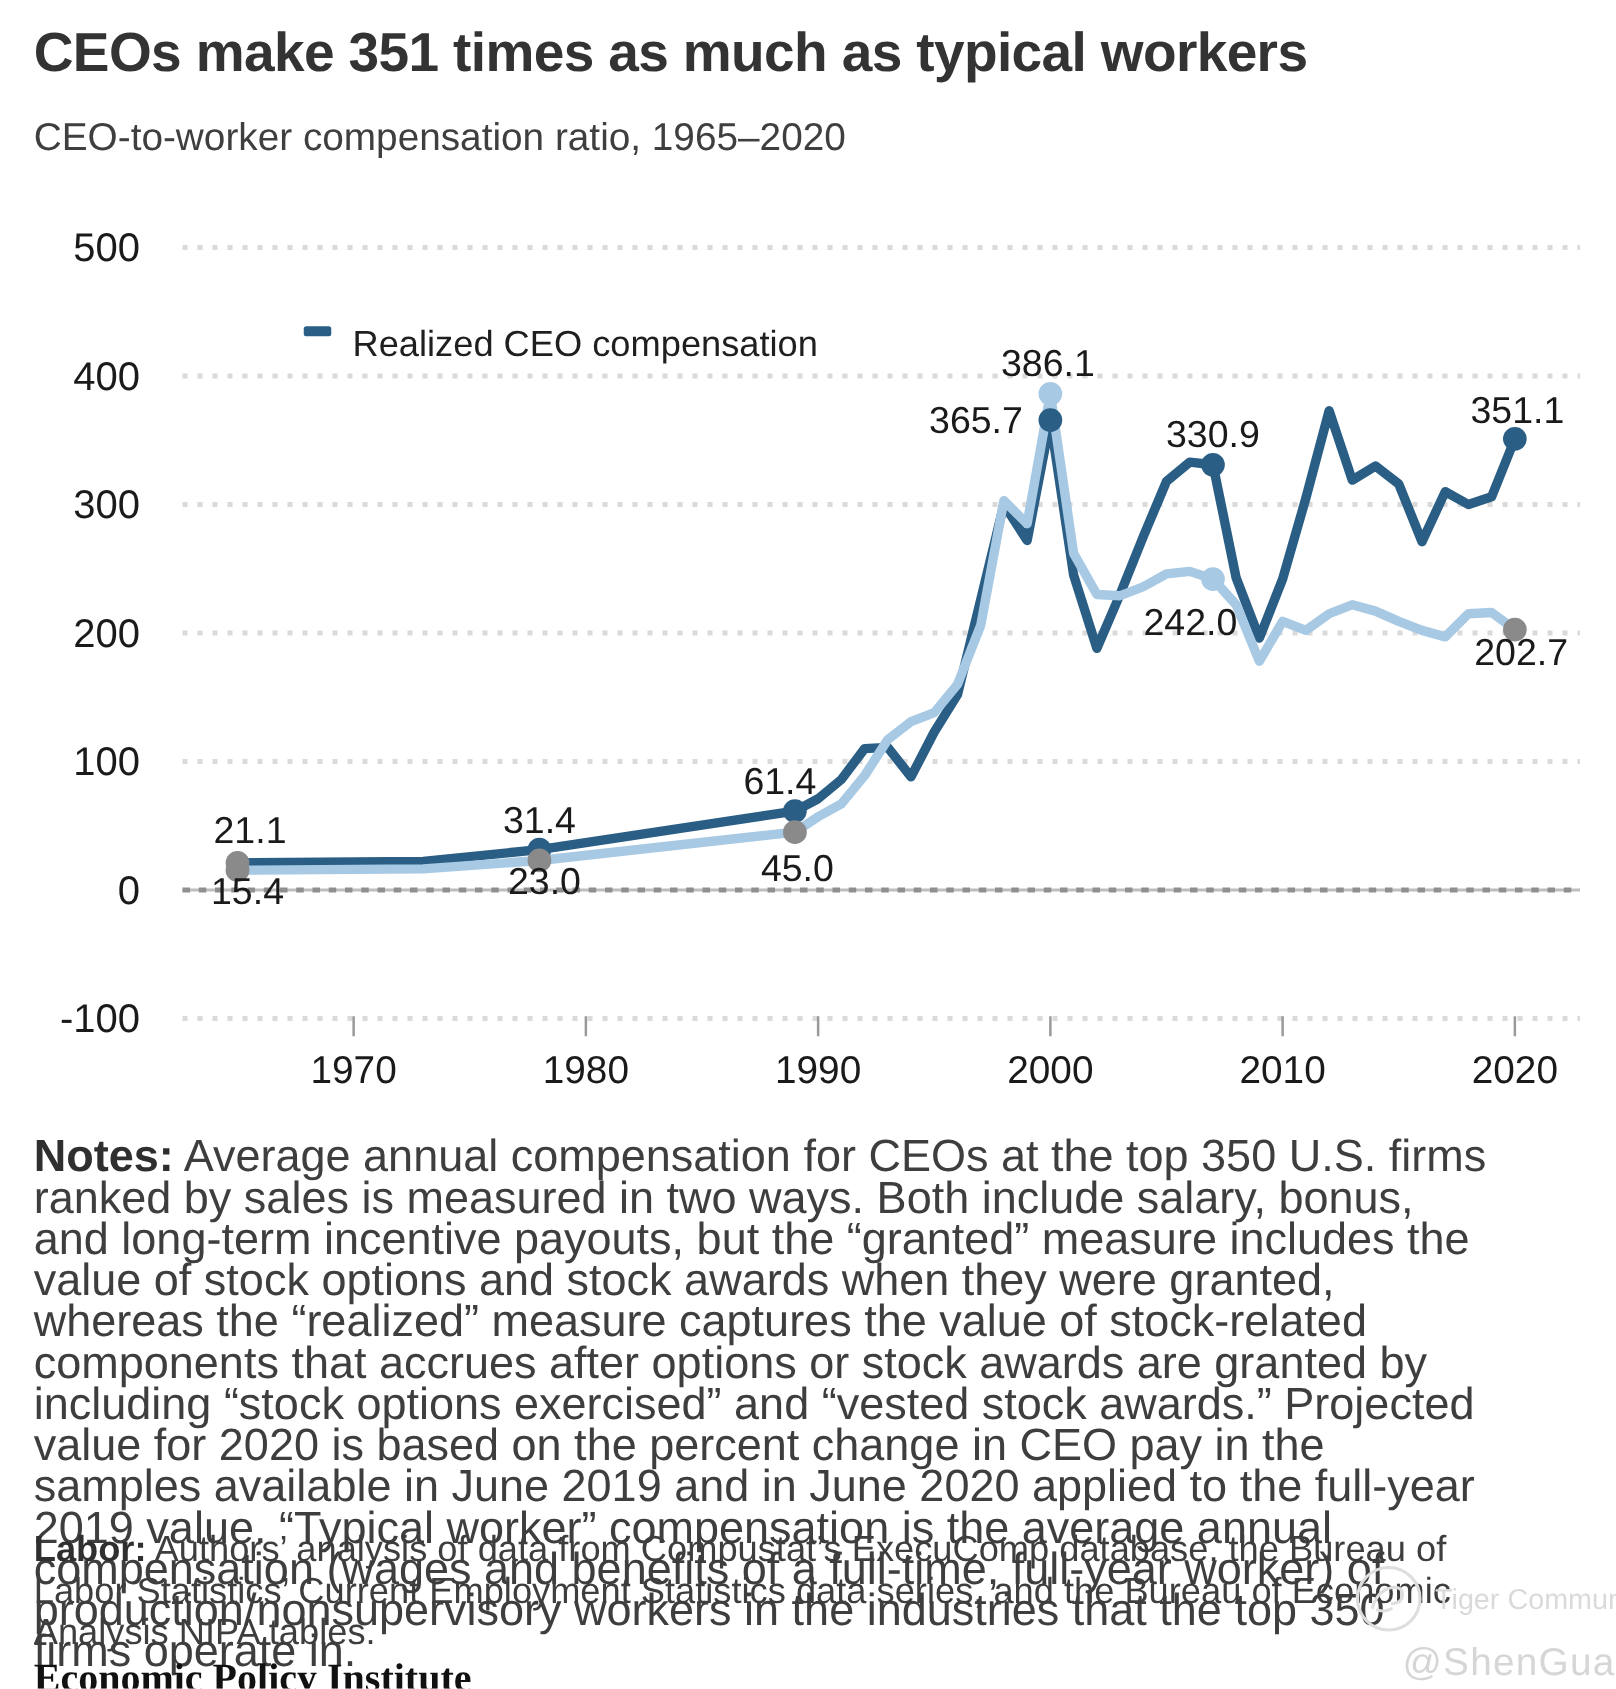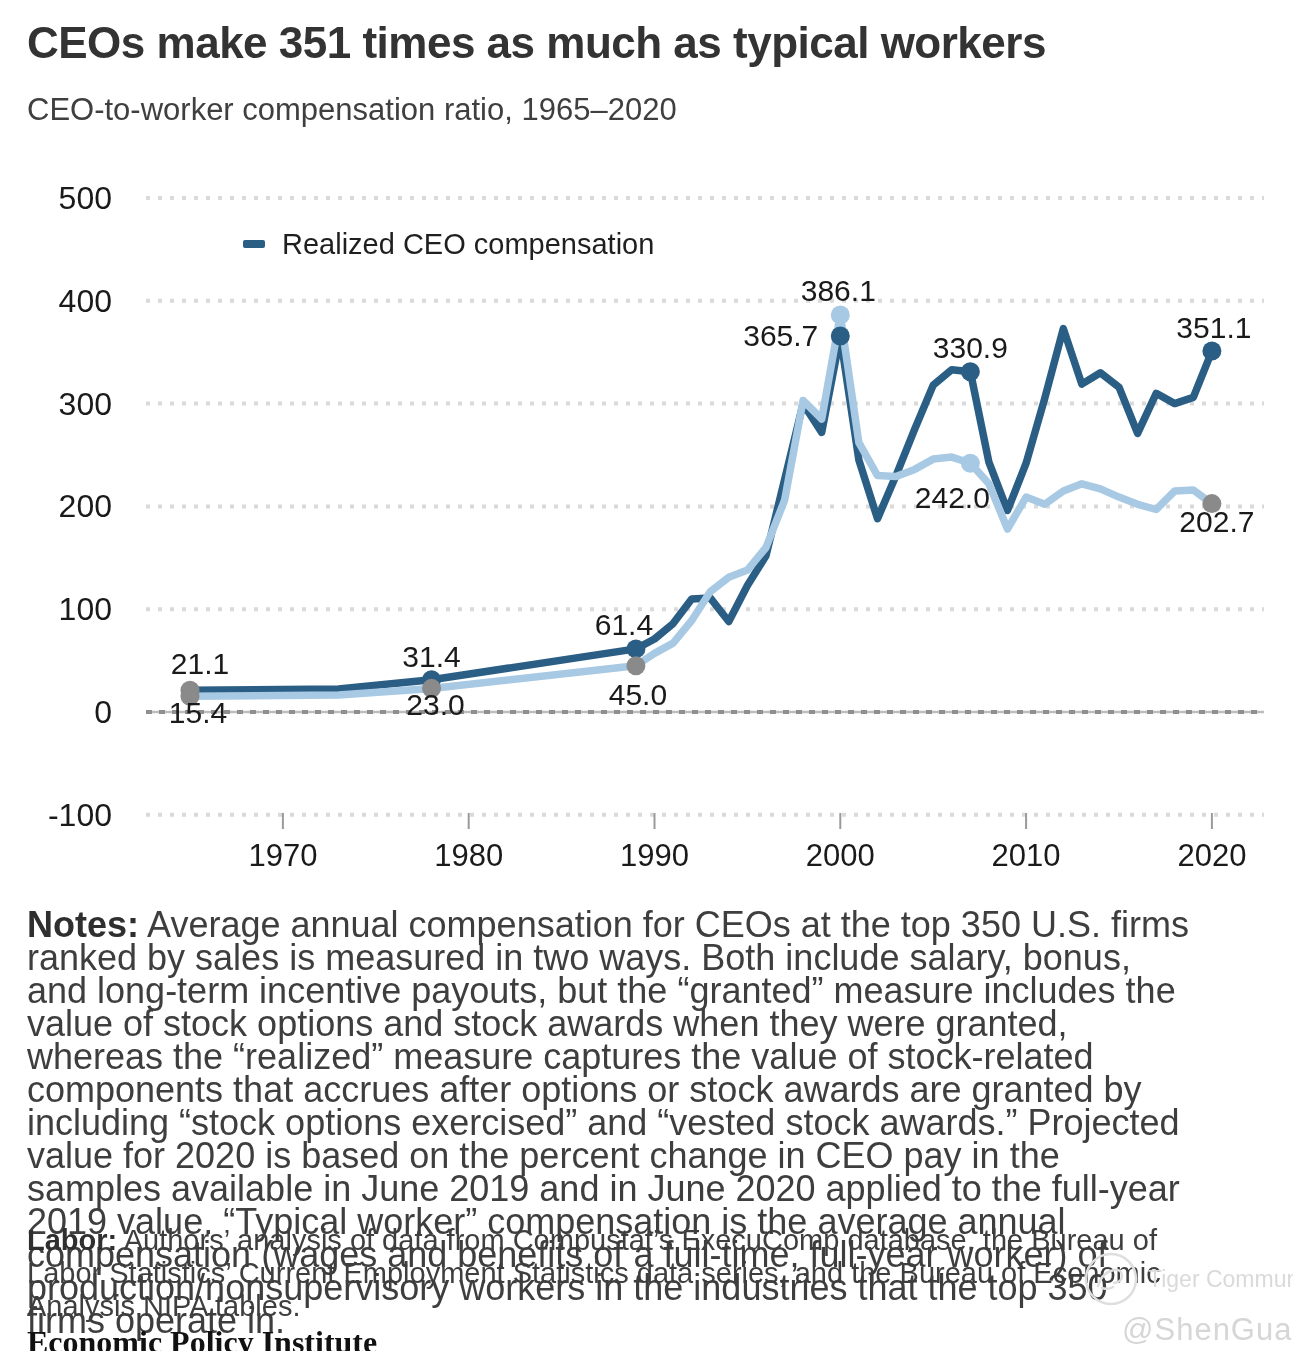--- a/index.html
+++ b/index.html
@@ -3,21 +3,21 @@
 <meta charset="utf-8">
 <style>
   html,body{margin:0;padding:0;background:#fff;}
   #page{position:relative;width:1293px;height:1351px;background:#ffffff;
         font-family:"Liberation Sans","DejaVu Sans",sans-serif;overflow:hidden;}
   .title{position:absolute;left:27px;top:18px;font-size:44px;font-weight:bold;
          color:#333333;letter-spacing:-0.5px;}
   .subtitle{position:absolute;left:27px;top:92px;font-size:31px;color:#3f3f3f;text-align:center;}
   #chart-svg{position:absolute;left:0;top:0;width:1293px;height:900px;}
   .legend{position:absolute;left:243px;top:229px;}
-  .legend-row{display:flex;align-items:center;height:30px;}
+  .legend-row{display:flex;align-items:flex-start;height:30px;margin-top:32px;}
   .legend-swatch{width:22px;height:8px;border-radius:2px;margin-right:17px;flex:0 0 auto;}
   .legend-label{font-size:29px;color:#1f1f1f;line-height:30px;white-space:nowrap;}
   .notes{position:absolute;left:27px;top:908px;width:1168px;font-size:36px;
          line-height:33px;color:#3e3e3e;}
   .src{position:absolute;left:27px;top:1224px;width:1168px;font-size:29px;
        line-height:33px;color:#3e3e3e;}
   .b{font-weight:bold;color:#2f2f2f;}
   .epi-wordmark{position:absolute;left:27px;top:1300px;
       font-family:"Liberation Serif","DejaVu Serif",serif;font-weight:bold;
       font-size:32px;color:#111111;margin-top:24px;}

